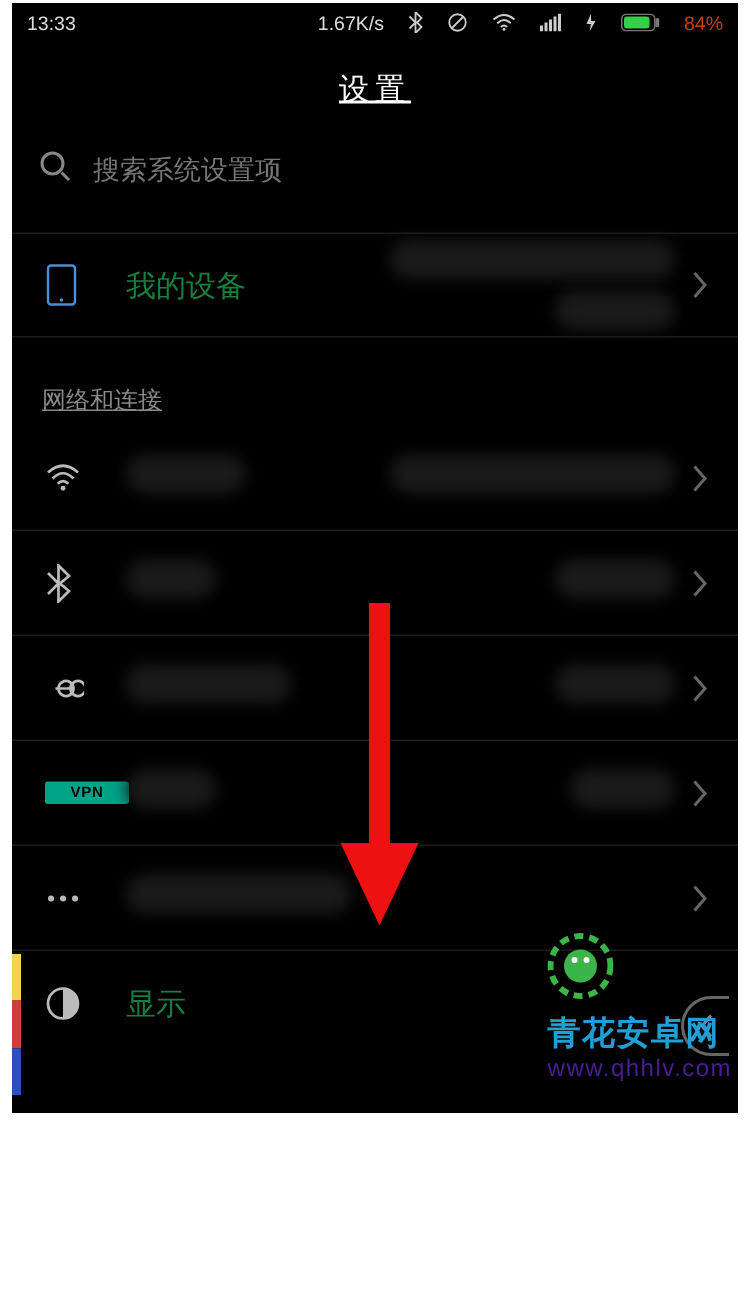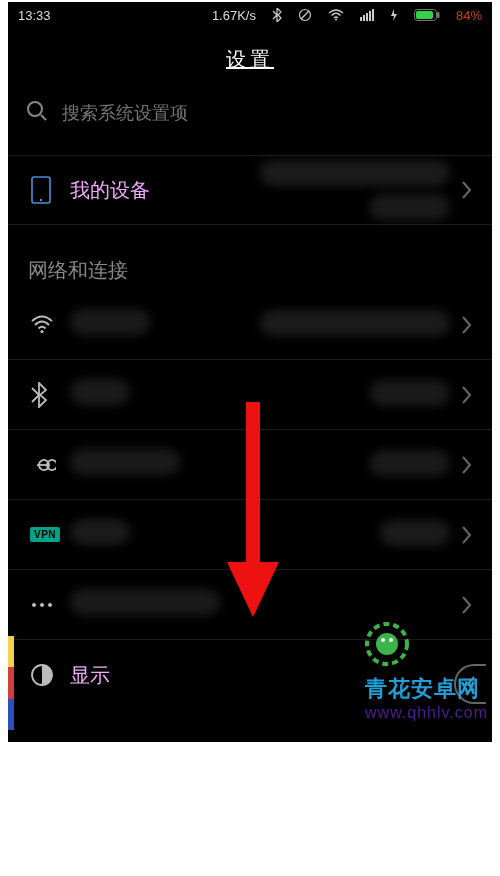--- a/index.html
+++ b/index.html
@@ -8,27 +8,27 @@
   .screen { position: absolute; top: 2px; left: 8px; right: 8px; bottom: 2px; background: #000; color: #fff; overflow: hidden; }
   .statusbar { display: flex; align-items: center; justify-content: space-between; height: 26px; padding: 0 10px; font-size: 13px; color: #ddd; }
   .statusbar .right { display: flex; align-items: center; gap: 16px; }
   .statusbar .right svg { display: block; }
   .battery-pct { color: #c2410c; }
   .title { text-align: center; font-size: 20px; color: #fff; padding: 18px 0 20px 0; letter-spacing: 4px; text-decoration: underline; }
   .searchbar { display: flex; align-items: center; gap: 14px; padding: 0 18px; height: 40px; }
   .searchbar input { flex: 1; background: transparent; border: none; outline: none; color: #fdba74; font-size: 18px; }
   .search-icon { color: #888; }
   .list { margin-top: 22px; }
-  .section-label { color: #888; font-size: 20px; padding: 8px 20px 6px 20px; }
+  .section-label { color: #888; font-size: 16px; padding: 8px 20px 6px 20px; text-decoration: underline; }
   .row { display: flex; align-items: center; height: 70px; padding: 0 20px 0 22px; border-bottom: 1px solid #1c1c1c; }
   .row.first-divider-top { border-top: 1px solid #1c1c1c; margin-top: 8px; }
   .row .icon { width: 40px; display: flex; align-items: center; justify-content: flex-start; color: #aaa; }
   .row .icon.vpn-badge { }
-  .vpn-badge-inner { background: #00a388; color: #000; font-size: 10px; font-weight: 700; padding: 2px 4px; border-radius: 2px; letter-spacing: 0.5px; }
-  .row .label { flex: 0 0 auto; font-size: 20px; color: #f0abfc; }
+  .vpn-badge-inner { background: #00a388; color: #000; font-size: 10px; font-weight: 700; padding: 2px 17px; border-radius: 2px; letter-spacing: 0.5px; }
+  .row .label { flex: 0 0 auto; font-size: 20px; color: #15803d; margin-left: 14px; }
   .row .spacer { flex: 1; }
   .row .value { color: #888; font-size: 16px; }
   .row .chev { color: #666; margin-left: 10px; display: flex; }
   .blur-pill { background: #1a1a1a; border-radius: 18px; filter: blur(5px); height: 26px; }
   .blur-pill.sm { width: 80px; }
   .blur-pill.md { width: 140px; }
   .blur-pill.lg { width: 190px; }
   .blur-pill.lbl { height: 26px; }
   .double-blur { display: flex; flex-direction: column; gap: 8px; align-items: flex-end; }
   .arrow-overlay { position: absolute; left: 215px; top: 400px; pointer-events: none; }

